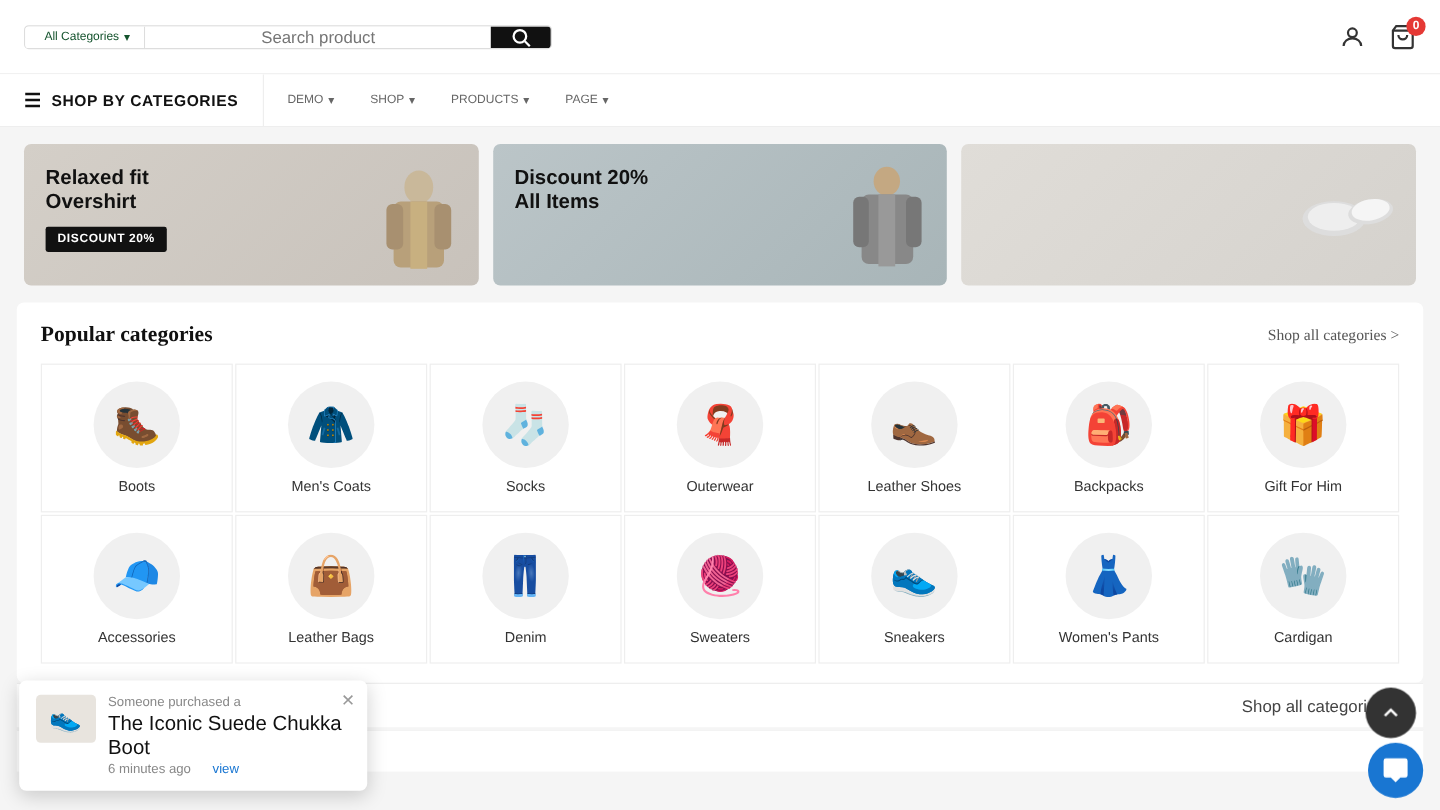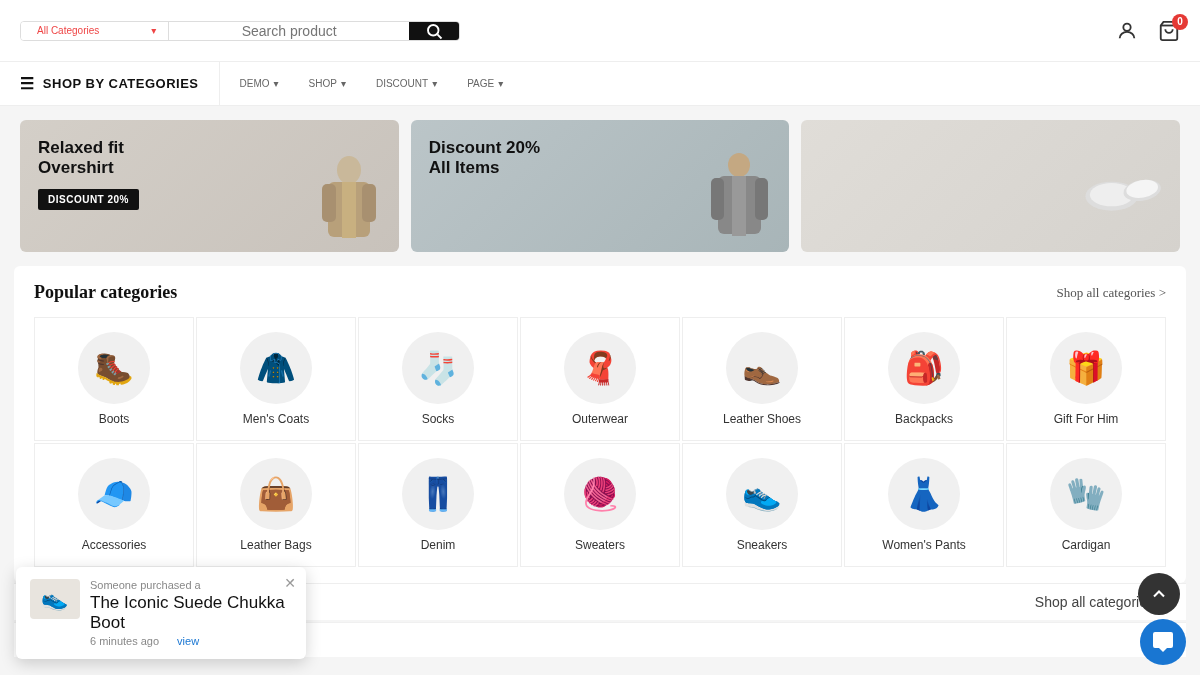--- a/index.html
+++ b/index.html
@@ -29,24 +29,23 @@
       overflow: hidden;
       max-width: 440px;
     }
     .category-select {
       display: flex;
       align-items: center;
       padding: 0 12px;
       background: #fff;
       border-right: 1px solid #ddd;
       font-size: 13px;
-      color: #ef4444;
+      color: #14532d;
       cursor: pointer;
       white-space: nowrap;
-      gap: 48px;
     }
     .category-select span { margin-left: 4px; font-size: 10px; }
     .search-input {
       flex: 1;
       border: none;
       outline: none;
       padding: 0 12px;
       font-size: 14px;
       color: #999;
       text-align: center;
@@ -138,21 +137,21 @@
       gap: 0;
       padding: 14px 14px;
       background: #f5f5f5;
     }
     .banner {
       flex: 1;
       border-radius: 6px;
       overflow: hidden;
       margin: 0 6px;
       position: relative;
-      height: 132px;
+      height: 118px;
       display: flex;
       align-items: flex-start;
       padding: 18px 18px;
     }
     .banner-1 { background: linear-gradient(135deg, #d4cfc8 0%, #c8c2bb 100%); }
     .banner-2 { background: linear-gradient(135deg, #bbc5c8 0%, #a8b5b8 100%); }
     .banner-3 { background: linear-gradient(135deg, #e0ddd8 0%, #d5d2cd 100%); }
     .banner-text { flex: 1; }
     .banner-title {
       font-size: 17px;
@@ -401,21 +400,21 @@
   <div class="nav-links">
     <a class="nav-link">
       <span>DEMO</span>
       <span>▾</span>
     </a>
     <a class="nav-link">
       <span>SHOP</span>
       <span>▾</span>
     </a>
     <a class="nav-link">
-      <span>DISCOUNT</span>
+      <span>PRODUCTS</span>
       <span>▾</span>
     </a>
     <a class="nav-link">
       <span>PAGE</span>
       <span>▾</span>
     </a>
   </div>
 </nav>
 
 <div class="banners">

